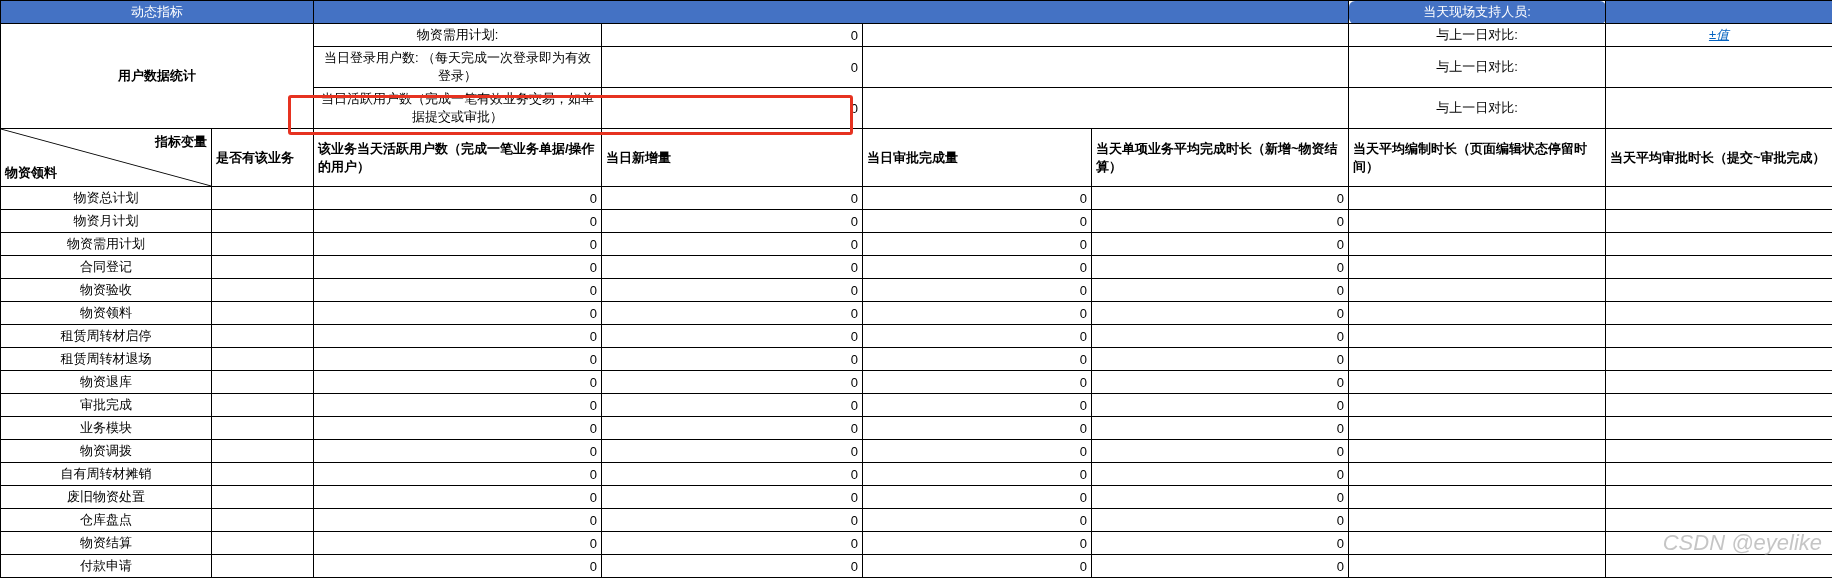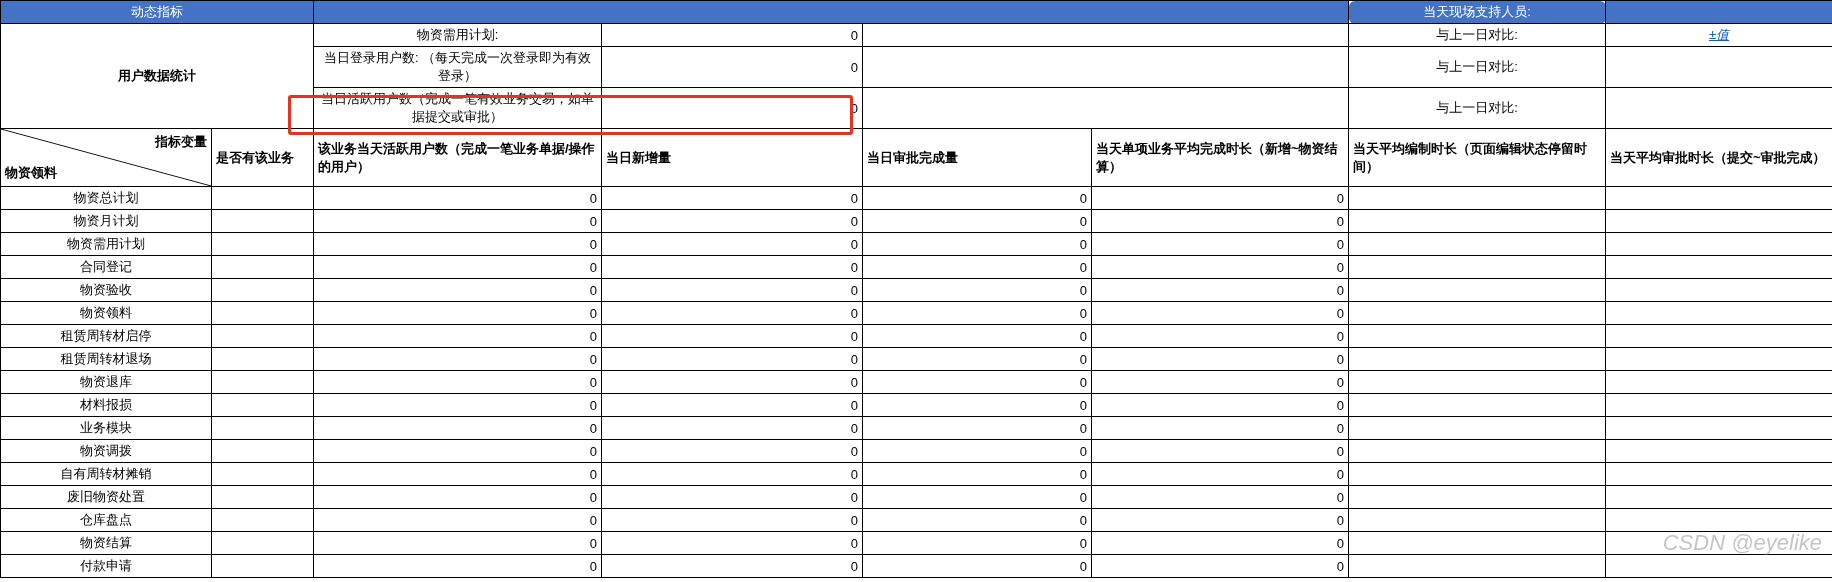--- a/index.html
+++ b/index.html
@@ -171,21 +171,21 @@
         <td class="left">物资退库</td>
         <td></td>
         <td class="num">0</td>
         <td class="num">0</td>
         <td class="num">0</td>
         <td class="num">0</td>
         <td></td>
         <td></td>
       </tr>
       <tr class="h-sm">
-        <td class="left">材料报损</td>
+        <td class="left">审批完成</td>
         <td></td>
         <td class="num">0</td>
         <td class="num">0</td>
         <td class="num">0</td>
         <td class="num">0</td>
         <td></td>
         <td></td>
       </tr>
       <tr class="h-sm">
         <td class="left">业务模块</td>

